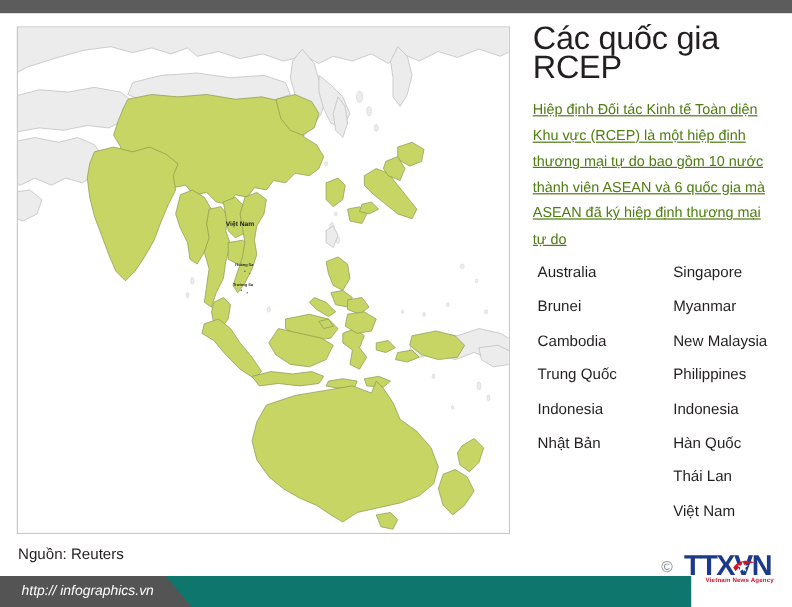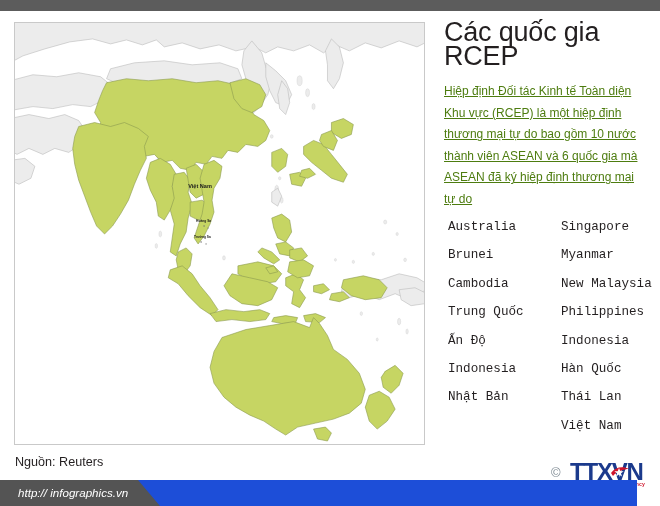--- a/index.html
+++ b/index.html
@@ -93,21 +93,20 @@
     display: flex;
     flex-direction: column;
   }
   .country-col.col-left { width: 113px; }
   .country-col.col-right { width: 97px; }
   .country-item {
     font-size: 12.6px;
     color: #231f20;
     line-height: 28.4px;
     white-space: nowrap;
-    font-family: Liberation Mono, monospace;
   }
   
   .source-line {
     position: absolute;
     left: 15px;
     top: 455px;
     font-size: 12.6px;
     color: #231f20;
   }
   
@@ -160,23 +159,23 @@
     color: #cf142b;
     letter-spacing: 0.15px;
     white-space: nowrap;
     font-family: "Liberation Sans", sans-serif;
   }
   
   .bottom-bar {
     position: absolute;
     left: 0;
     top: 480px;
-    width: 637px;
+    width: 576px;
     height: 26px;
-    background: #1d4ed8;
+    background: #0f766e;
     overflow: hidden;
   }
   .bottom-bar-dark {
     position: absolute;
     left: 0; top: 0;
     width: 160px;
     height: 26px;
     background: #545454;
     clip-path: polygon(0 0, 138px 0, 160px 26px, 0 26px);
   }
@@ -365,21 +364,20 @@
     <h1 class="headline">Các quốc gia RCEP</h1>
     <p class="deck">Hiệp định Đối tác Kinh tế Toàn diện Khu vực (RCEP) là một hiệp định thương mại tự do bao gồm 10 nước thành viên ASEAN và 6 quốc gia mà ASEAN đã ký hiệp định thương mại tự do</p>
   </div>
 
   <div class="country-lists">
     <div class="country-col col-left">
       <div class="country-item">Australia</div>
       <div class="country-item">Brunei</div>
       <div class="country-item">Cambodia</div>
       <div class="country-item">Trung Quốc</div>
-      <div class="country-item">Ấn Độ</div>
       <div class="country-item">Indonesia</div>
       <div class="country-item">Nhật Bản</div>
     </div>
     <div class="country-col col-right">
       <div class="country-item">Singapore</div>
       <div class="country-item">Myanmar</div>
       <div class="country-item">New Malaysia</div>
       <div class="country-item">Philippines</div>
       <div class="country-item">Indonesia</div>
       <div class="country-item">Hàn Quốc</div>

